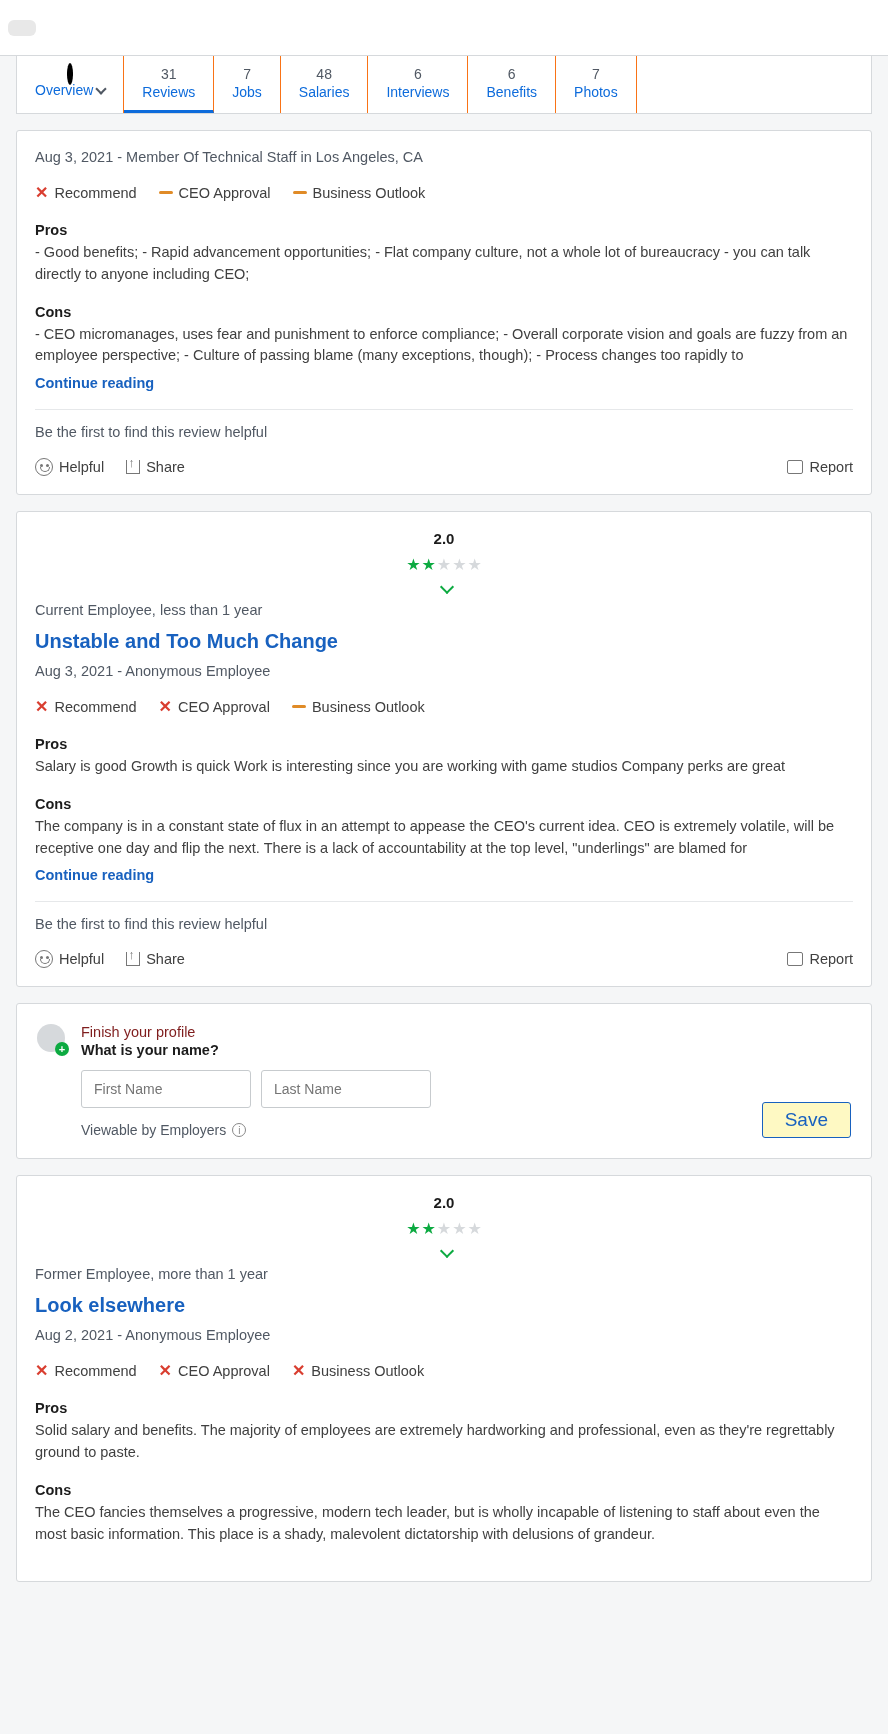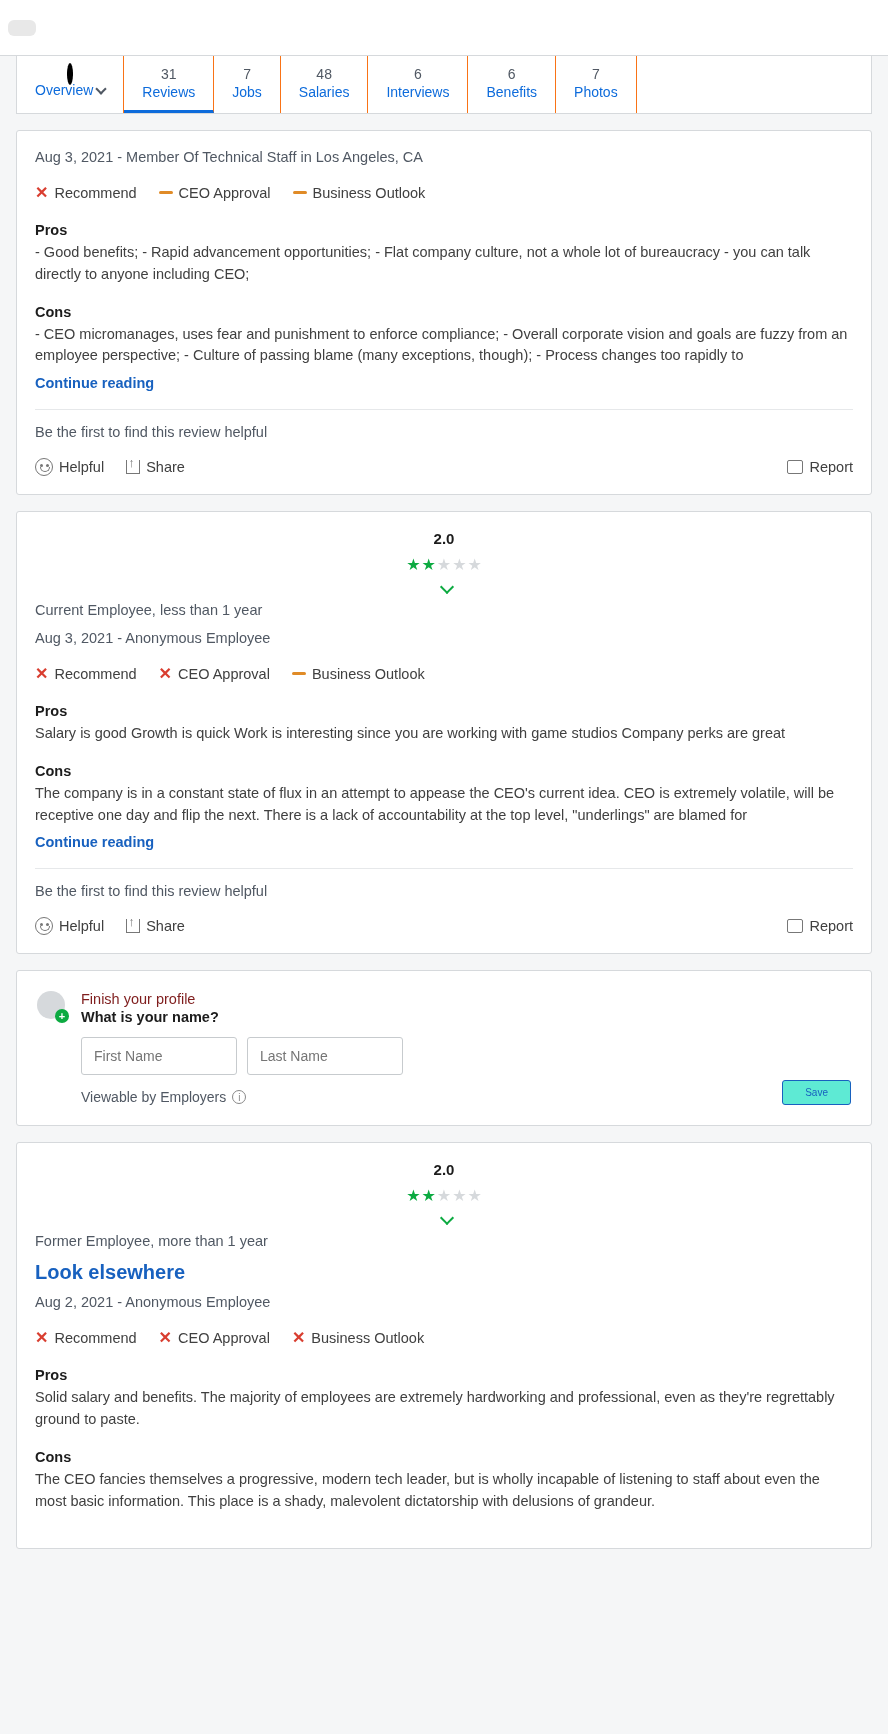--- a/index.html
+++ b/index.html
@@ -43,24 +43,24 @@
 .smile::after{content:"";position:absolute;width:8px;height:4px;border:1.5px solid #777;border-top:none;border-radius:0 0 8px 8px;bottom:3px;left:3.5px;}
 .share-icon{width:14px;height:14px;border:1.5px solid #777;border-top:none;position:relative;}
 .share-icon::after{content:"↑";position:absolute;bottom:4px;left:1px;color:#777;font-size:13px;line-height:1;}
 .profile-card{background:#fff;border:1px solid #d6d9dc;border-radius:3px;margin:16px;padding:20px;display:flex;gap:16px;align-items:flex-start;}
 .avatar{width:28px;height:28px;background:#d6d9dc;border-radius:50%;position:relative;flex-shrink:0;}
 .avatar::after{content:"+";position:absolute;bottom:-4px;right:-4px;width:14px;height:14px;background:#0caa41;color:#fff;border-radius:50%;font-size:11px;text-align:center;line-height:14px;font-weight:700;}
 .prof-body{flex:1;}
 .prof-t1{font-size:14.5px;color:#7f1d1d;margin-bottom:2px;}
 .prof-t2{font-size:14.5px;font-weight:700;margin-bottom:12px;}
 .inputs{display:flex;gap:10px;margin-bottom:14px;}
-.inputs input{border:1px solid #c7cbce;border-radius:3px;padding:10px 12px;font-size:14px;width:156px;}
+.inputs input{border:1px solid #c7cbce;border-radius:3px;padding:10px 12px;font-size:14px;width:170px;}
 .viewable{color:#505863;font-size:14px;display:flex;align-items:center;gap:6px;}
 .info-i{width:14px;height:14px;border:1px solid #888;border-radius:50%;font-size:10px;text-align:center;line-height:14px;color:#888;}
-.save-btn{border:1px solid #1861bf;color:#1861bf;background:#5eead4;padding:6px 22px;border-radius:3px;font-size:10px;cursor:pointer;align-self:flex-end;margin-top:auto;}
+.save-btn{border:1px solid #1861bf;color:#1861bf;background:#fef9c3;padding:6px 22px;border-radius:3px;font-size:19px;cursor:pointer;align-self:flex-end;margin-top:auto;}
 .prof-right{display:flex;flex-direction:column;align-self:stretch;justify-content:flex-end;}
 </style>
 </head>
 <body>
 
 <div class="browser-bar">
   <span class="tab-label"></span>
   <span class="url-text"></span>
 </div>
 
@@ -129,20 +129,21 @@
         <span class="stars">
           <span class="star on">★</span>
           <span class="star on">★</span>
           <span class="star">★</span>
           <span class="star">★</span>
           <span class="star">★</span>
         </span>
         <span class="chev-g"></span>
       </div>
       <div class="emp-status">Current Employee, less than 1 year</div>
+      <div class="review-title">Unstable and Too Much Change</div>
       <div class="meta">Aug 3, 2021 - Anonymous Employee</div>
       <div class="indicators">
         <span class="ind">
           <span class="ind-x">✕</span>
           <span>Recommend</span>
         </span>
         <span class="ind">
           <span class="ind-x">✕</span>
           <span>CEO Approval</span>
         </span>

